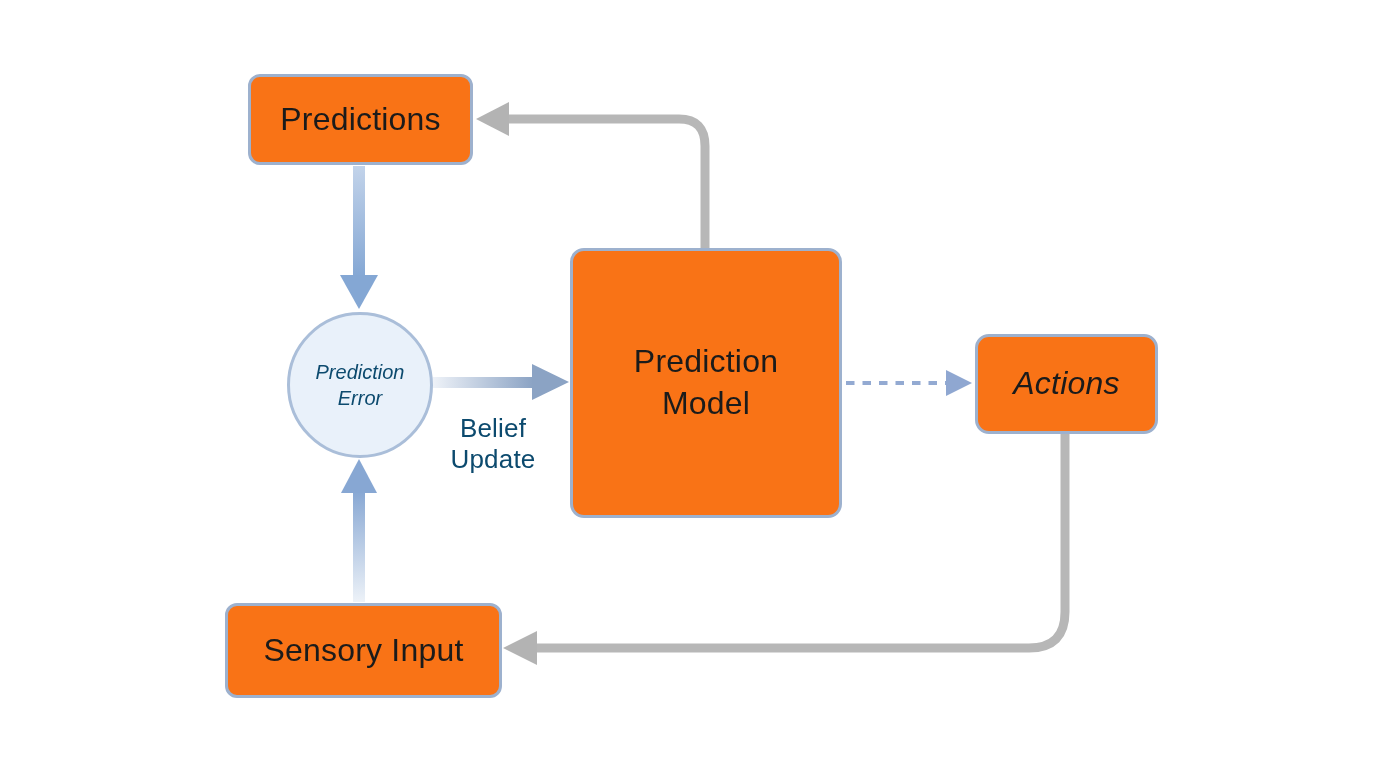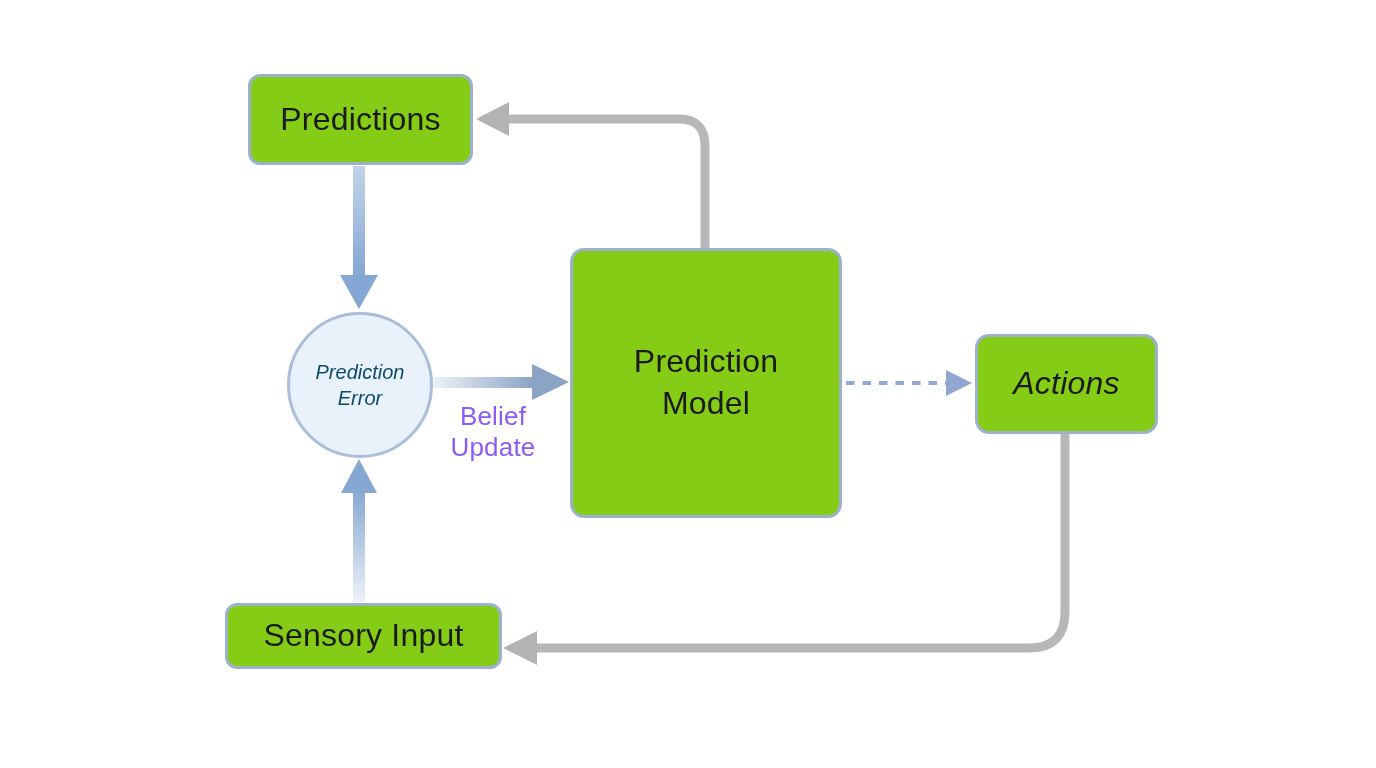--- a/index.html
+++ b/index.html
@@ -18,21 +18,21 @@
   .arrows {
     position: absolute;
     left: 0; top: 0;
     width: 1376px;
     height: 768px;
     pointer-events: none;
   }
   .node {
     position: absolute;
     box-sizing: border-box;
-    background: #84cc16;
+    background: #f97316;
     border: 3px solid #9db1ce;
     display: flex;
     align-items: center;
     justify-content: center;
     text-align: center;
   }
   .node.rect { border-radius: 12px; }
   .node.big  { border-radius: 14px; }
   .node.circle {
     border-radius: 50%;
@@ -50,24 +50,25 @@
     font-size: 20px;
     font-style: italic;
     line-height: 1.3;
     color: #0c4a6e;
     white-space: pre-line;
   }
   .edge-label {
     position: absolute;
     font-size: 26px;
     line-height: 1.18;
-    color: #8b5cf6;
+    color: #0c4a6e;
     text-align: center;
     white-space: pre-line;
     letter-spacing: 0.2px;
+    margin-top: 12px;
   }
   .gray-line {
     fill: none;
     stroke: #b7b7b7;
     stroke-width: 9;
   }
   .dashed-line {
     fill: none;
     stroke: #93aad2;
     stroke-width: 4.2;
@@ -137,21 +138,21 @@
 
   <div class="node big" style="left:570px; top:248px; width:272px; height:270px;">
     <span class="node-label">Prediction
 Model</span>
   </div>
 
   <div class="node big" style="left:975px; top:334px; width:183px; height:100px;font-style:italic;">
     <span class="node-label">Actions</span>
   </div>
 
-  <div class="node rect" style="left:225px; top:603px; width:277px; height:66px;">
+  <div class="node rect" style="left:225px; top:603px; width:277px; height:95px;">
     <span class="node-label">Sensory Input</span>
   </div>
 
   <div class="edge-label" style="left:413px; top:401px; width:160px;">Belief
 Update</div>
 
 
 </div>
 
 </body></html>

